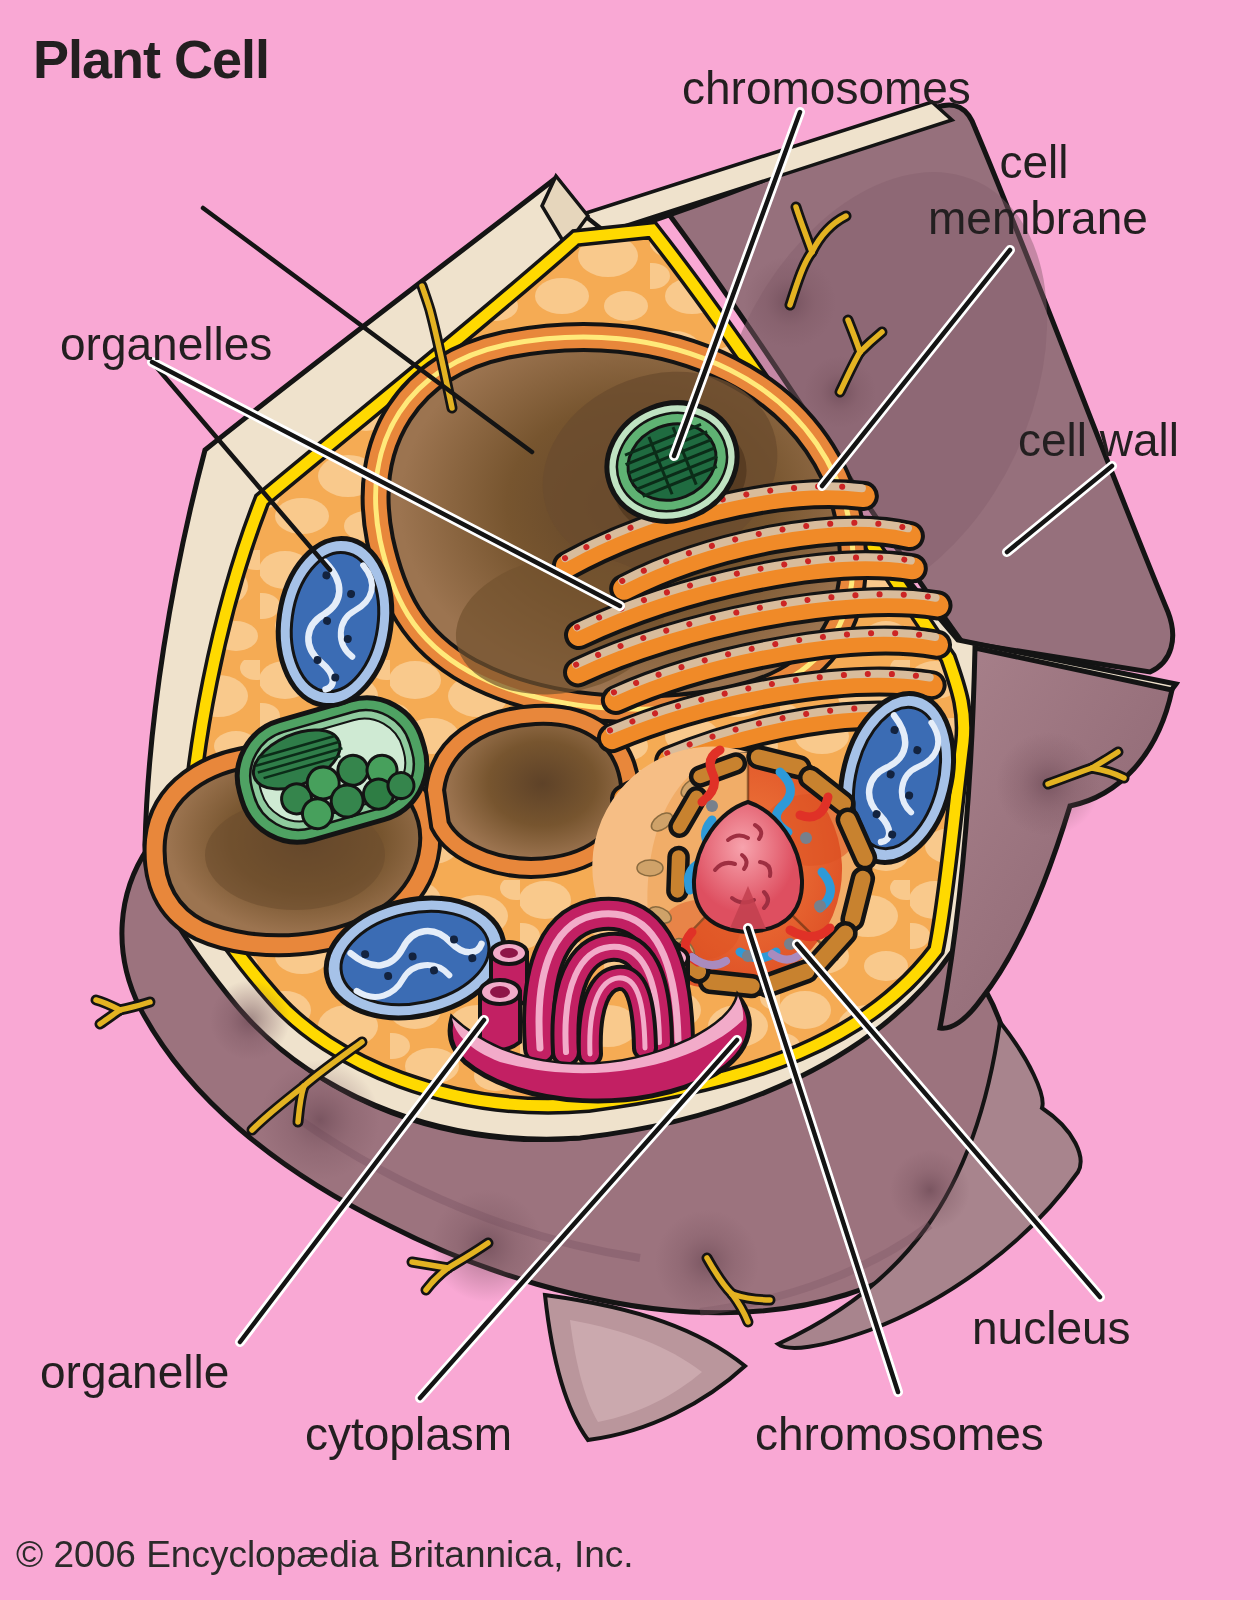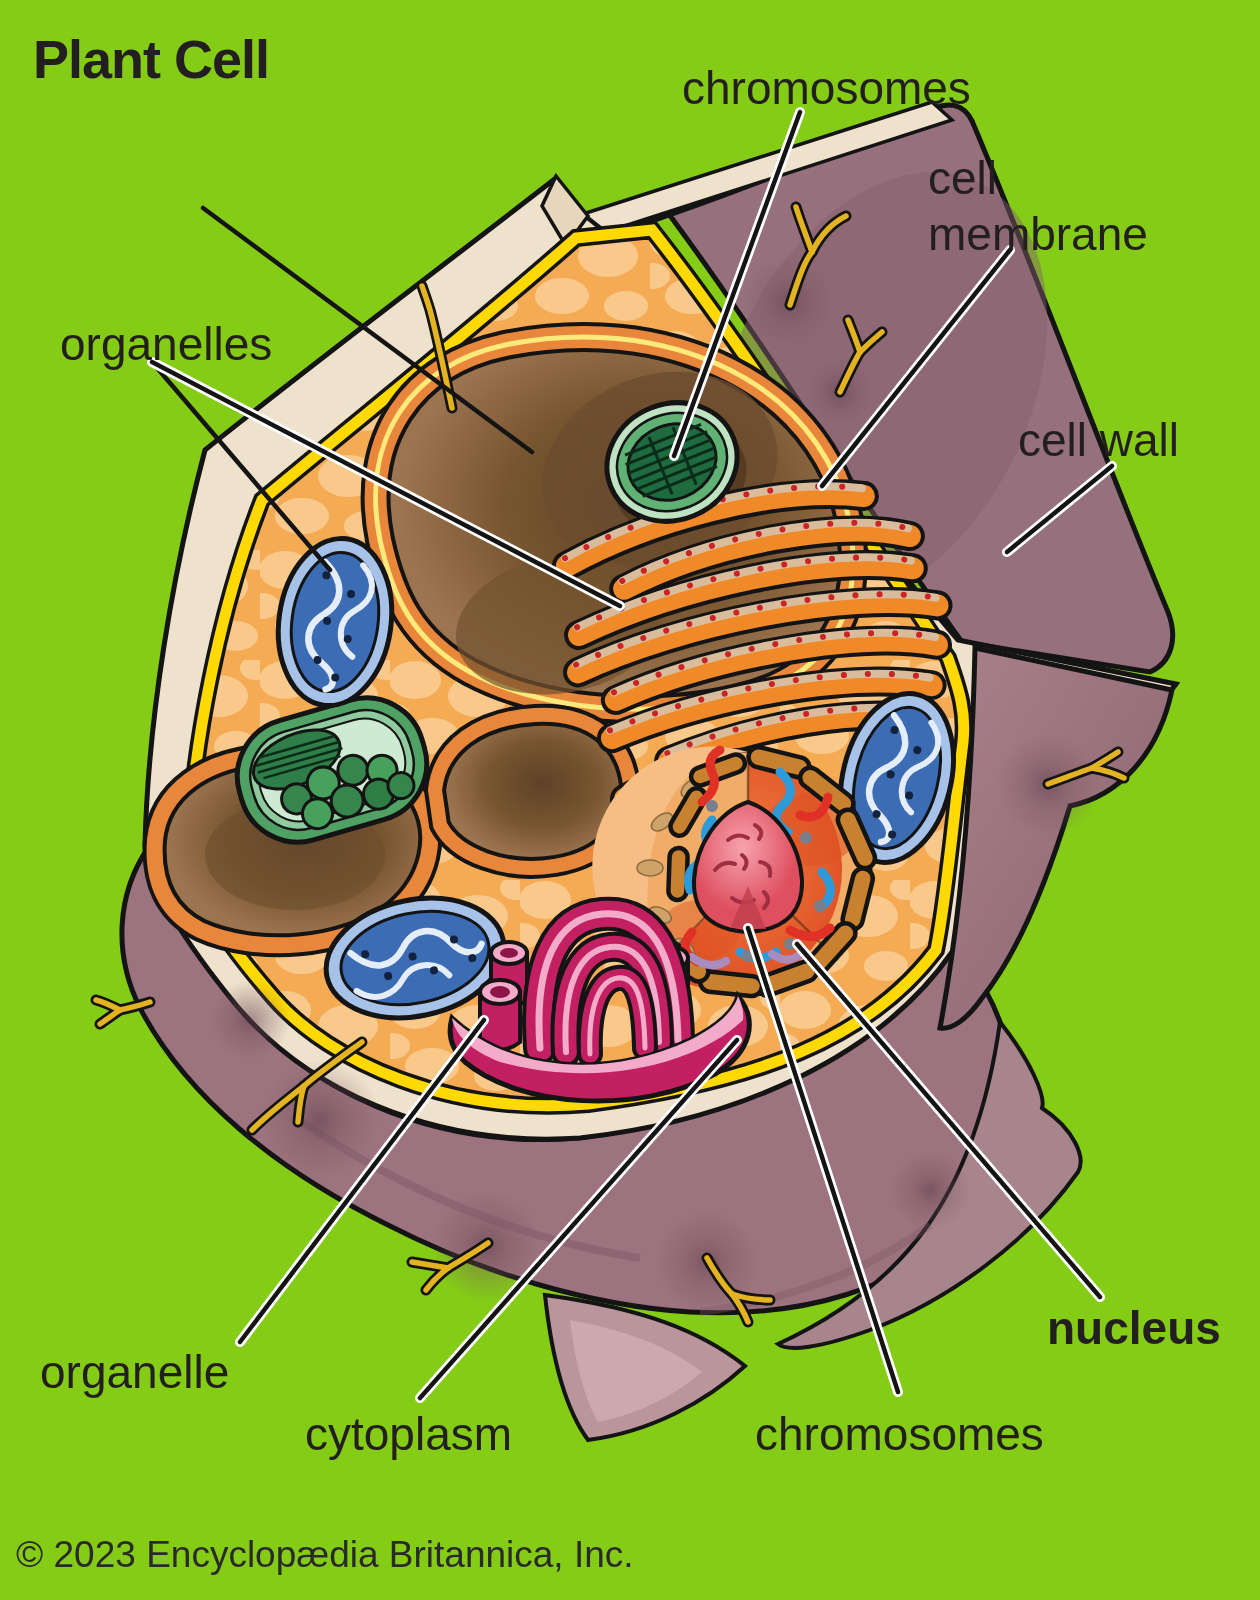--- a/index.html
+++ b/index.html
@@ -1,20 +1,20 @@
 <!DOCTYPE html>
 <html><head>
 <meta charset="utf-8">
 <style>
   html,body{margin:0;padding:0;background:#fff;}
-  #stage{position:relative;width:1260px;height:1600px;background:#84cc16;overflow:hidden;
+  #stage{position:relative;width:1260px;height:1600px;background:#f9a8d4;overflow:hidden;
          font-family:"Liberation Sans","DejaVu Sans",sans-serif;}
   #art{position:absolute;left:0;top:0;}
   .lbl{position:absolute;color:#231f20;font-size:46px;line-height:1.22;white-space:nowrap;}
-  .lbl.center{white-space:normal;margin-top:16px;}
+  .lbl.center{text-align:center;white-space:normal;}
   #title{position:absolute;left:33px;top:28px;font-size:54px;font-weight:bold;color:#231f20;letter-spacing:-1px;}
   #copyright{position:absolute;left:16px;top:1534px;font-size:37px;color:#2b2a2a;}
 </style>
 </head>
 <body>
 
 <div id="stage">
 
 <svg id="art" width="1260" height="1600" viewBox="0 0 1260 1600">
   <defs>
@@ -460,19 +460,19 @@
       <line x1="240" y1="1342" x2="484" y2="1020" stroke="#141414" stroke-width="4.5"></line>
     </g>
   </g>
 </svg>
 
 <div id="title">Plant Cell</div>
 <div class="lbl" style="left:60px;top:316px;">organelles</div>
 <div class="lbl" style="left:682px;top:60px;">chromosomes</div>
 <div class="lbl center" style="left:928px;top:134px;width:212px;">cell membrane</div>
 <div class="lbl" style="left:1018px;top:412px;">cell wall</div>
-<div class="lbl" style="left:1047px;top:1300px;font-weight:bold;">nucleus</div>
+<div class="lbl" style="left:972px;top:1300px;">nucleus</div>
 <div class="lbl" style="left:305px;top:1406px;">cytoplasm</div>
 <div class="lbl" style="left:755px;top:1406px;">chromosomes</div>
 <div class="lbl" style="left:40px;top:1344px;">organelle</div>
-<div id="copyright">© 2023 Encyclopædia Britannica, Inc.</div>
+<div id="copyright">© 2006 Encyclopædia Britannica, Inc.</div>
 
 </div>
 
 </body></html>

